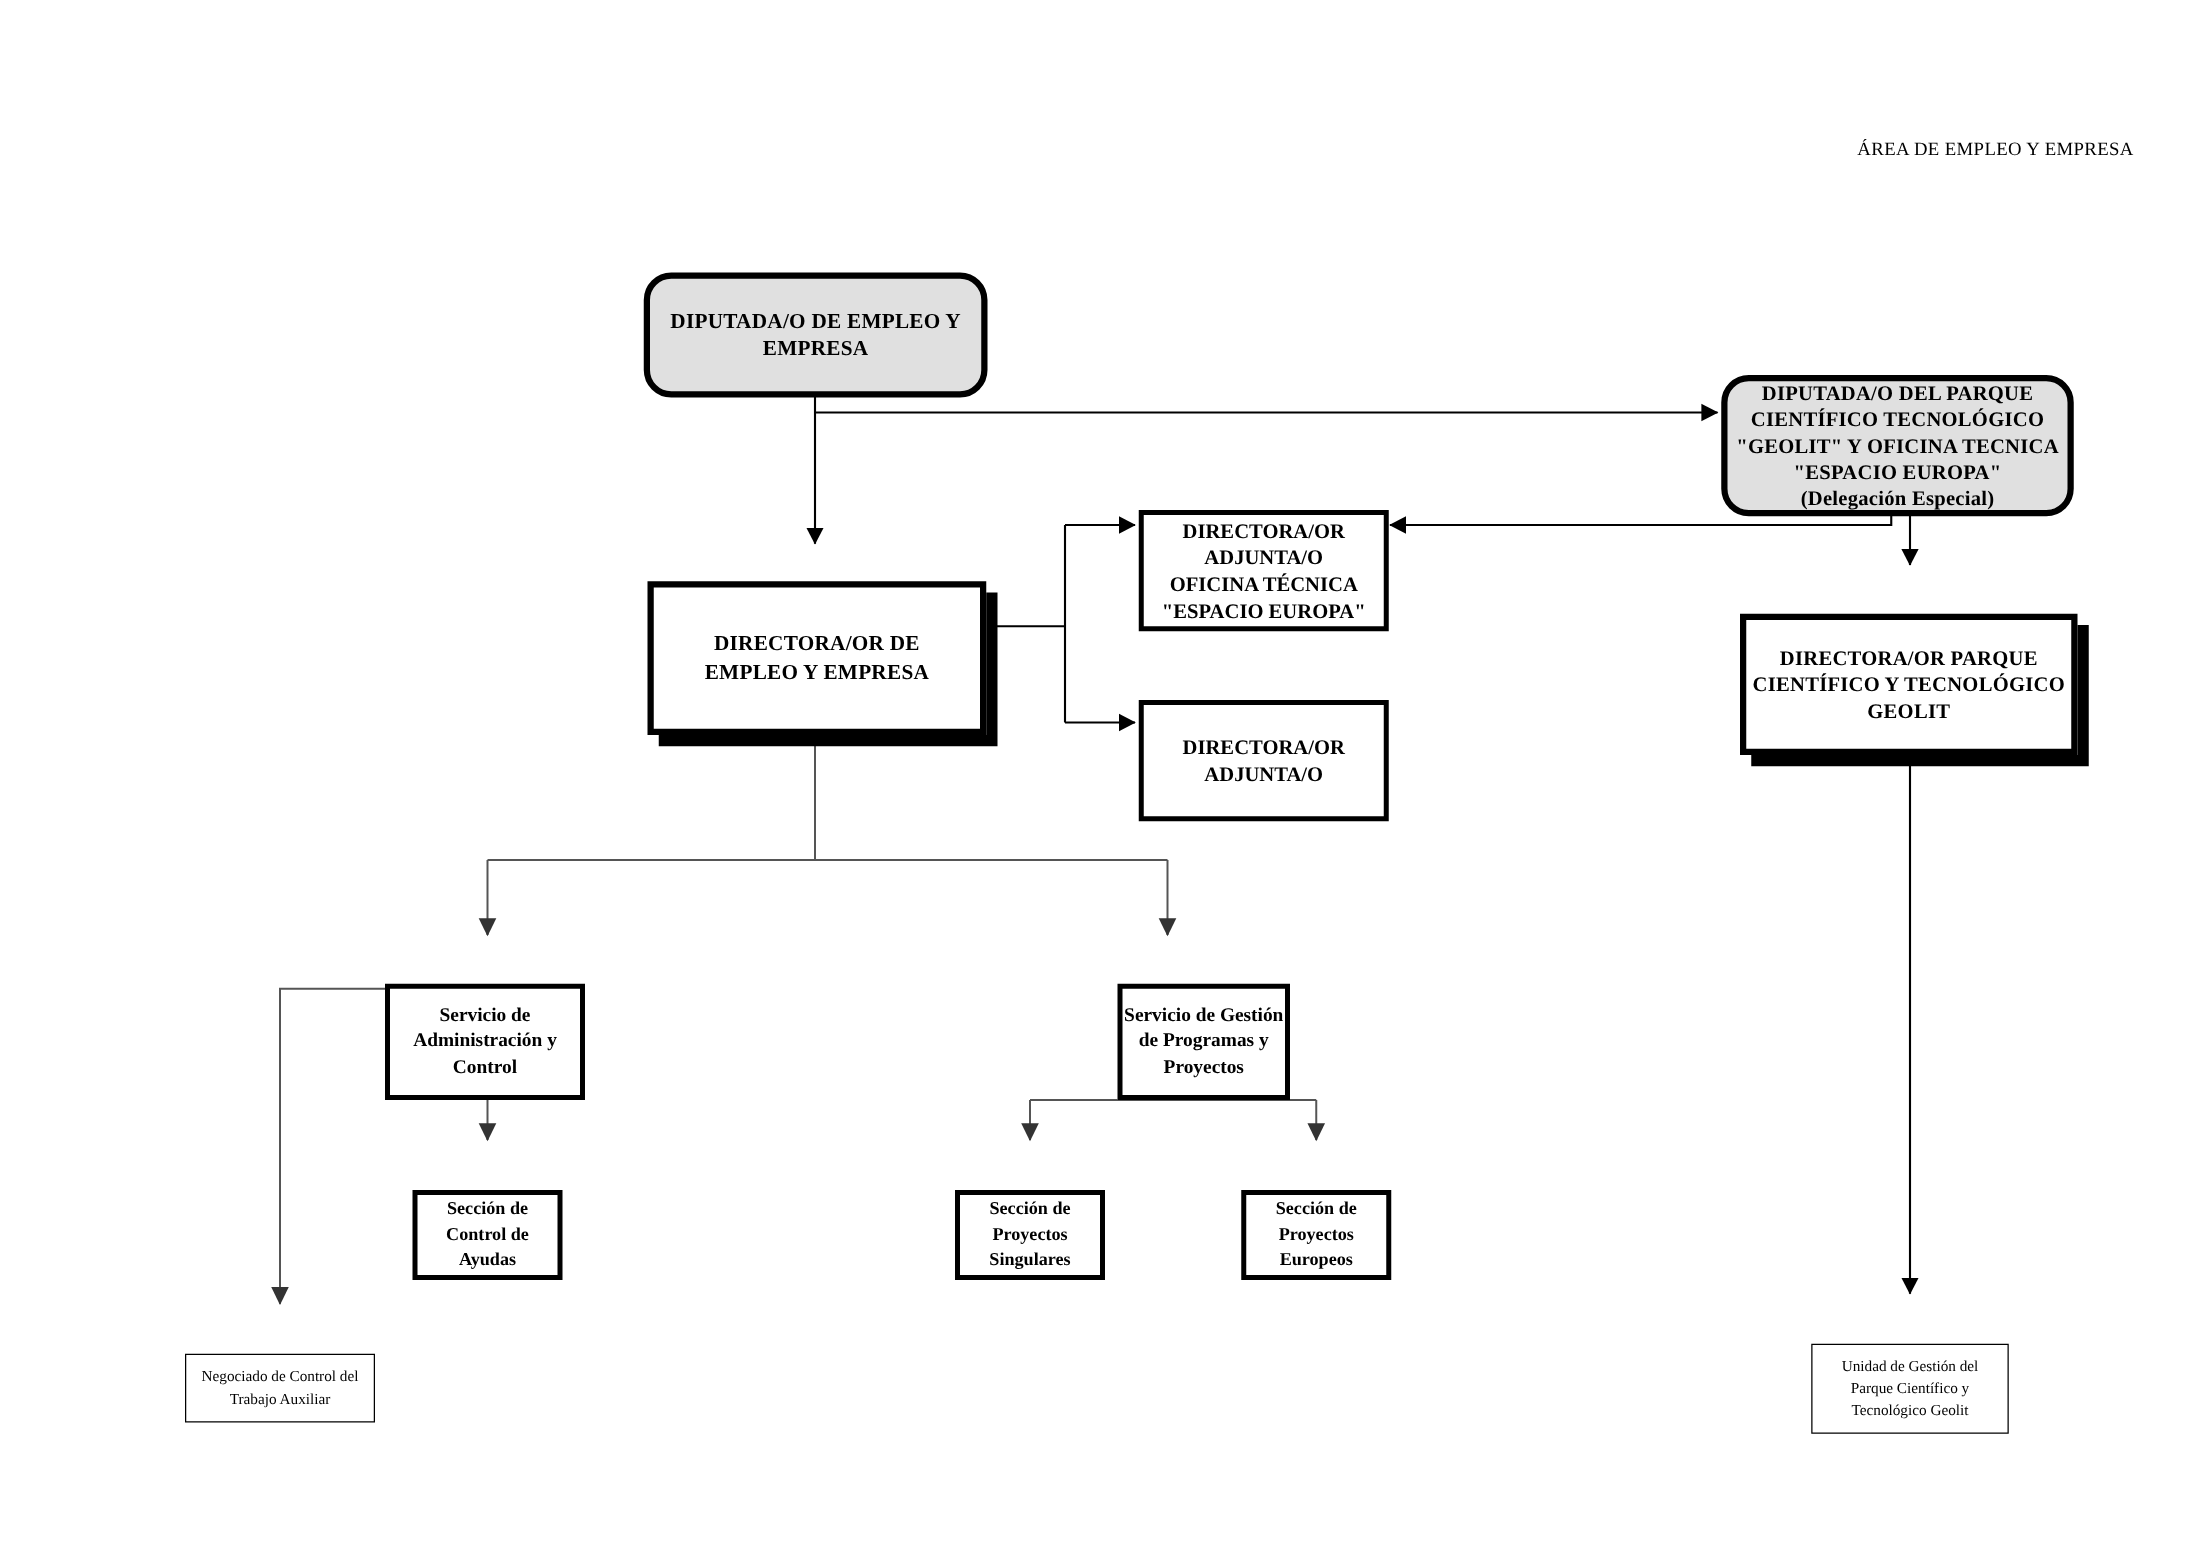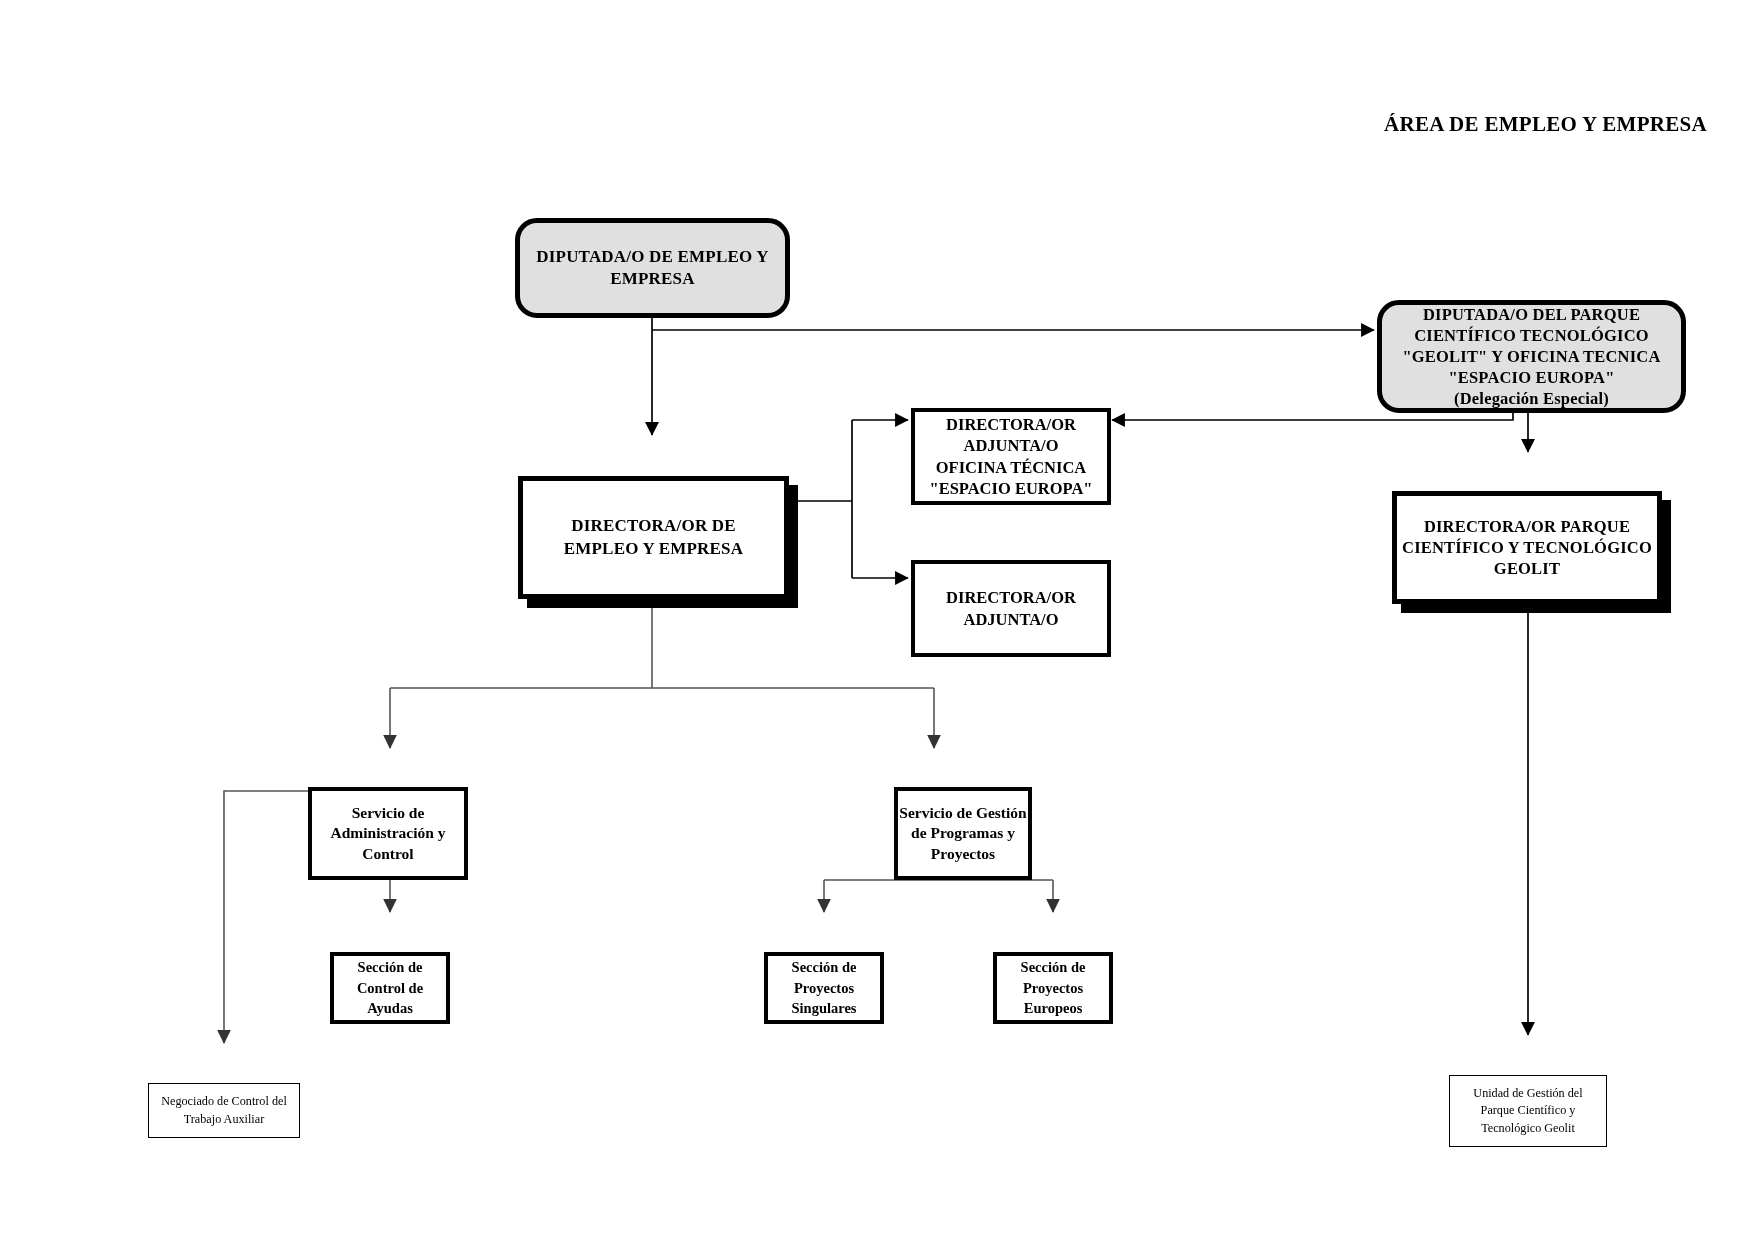--- a/index.html
+++ b/index.html
@@ -42,22 +42,22 @@
     font-size: 17px;
     letter-spacing: 0.2px;
     color: #111111;
   }
 
   
   #area-title {
     position: absolute;
     right: 48px;
     top: 112px;
-    font-size: 21px;
-    font-weight: 700;
+    font-size: 15px;
+    font-weight: 400;
     letter-spacing: 0.3px;
     color: #000000;
     white-space: nowrap;
   }
 
   
   #wires {
     position: absolute;
     left: 0;
     top: 0;
@@ -174,31 +174,31 @@
     </g>
   </svg>
 
   <div class="node rounded s17" style="left:515px; top:183px; width:275px; height:100px;">
     <span class="txt">
       <span>DIPUTADA/O DE EMPLEO Y</span><br>
       <span>EMPRESA</span>
     </span>
   </div>
 
-  <div class="node rounded s16" style="left:1377px; top:265px; width:309px; height:113px;">
+  <div class="node rounded s16" style="left:1377px; top:265px; width:282px; height:113px;">
     <span class="txt">
       <span>DIPUTADA/O DEL  PARQUE</span><br>
       <span>CIENTÍFICO TECNOLÓGICO</span><br>
       <span>"GEOLIT" Y OFICINA TECNICA</span><br>
       <span>"ESPACIO EUROPA"</span><br>
       <span>(Delegación Especial)</span>
     </span>
   </div>
 
-  <div class="node shadowbox s17" style="left:518px; top:441px; width:271px; height:123px;justify-content:flex-end;">
+  <div class="node shadowbox s17" style="left:518px; top:430px; width:271px; height:123px;justify-content:flex-end;">
     <span class="txt">
       <span>DIRECTORA/OR DE</span><br>
       <span>EMPLEO Y EMPRESA</span>
     </span>
   </div>
 
   <div class="node thick s16" style="left:911px; top:373px; width:200px; height:97px;">
     <span class="txt">
       <span>DIRECTORA/OR</span><br>
       <span>ADJUNTA/O</span><br>

